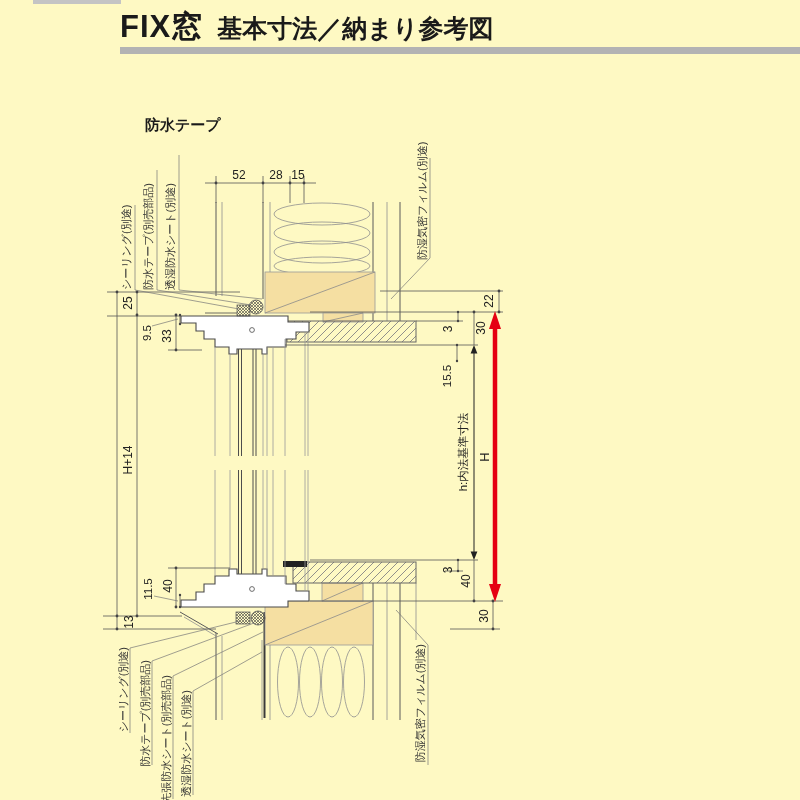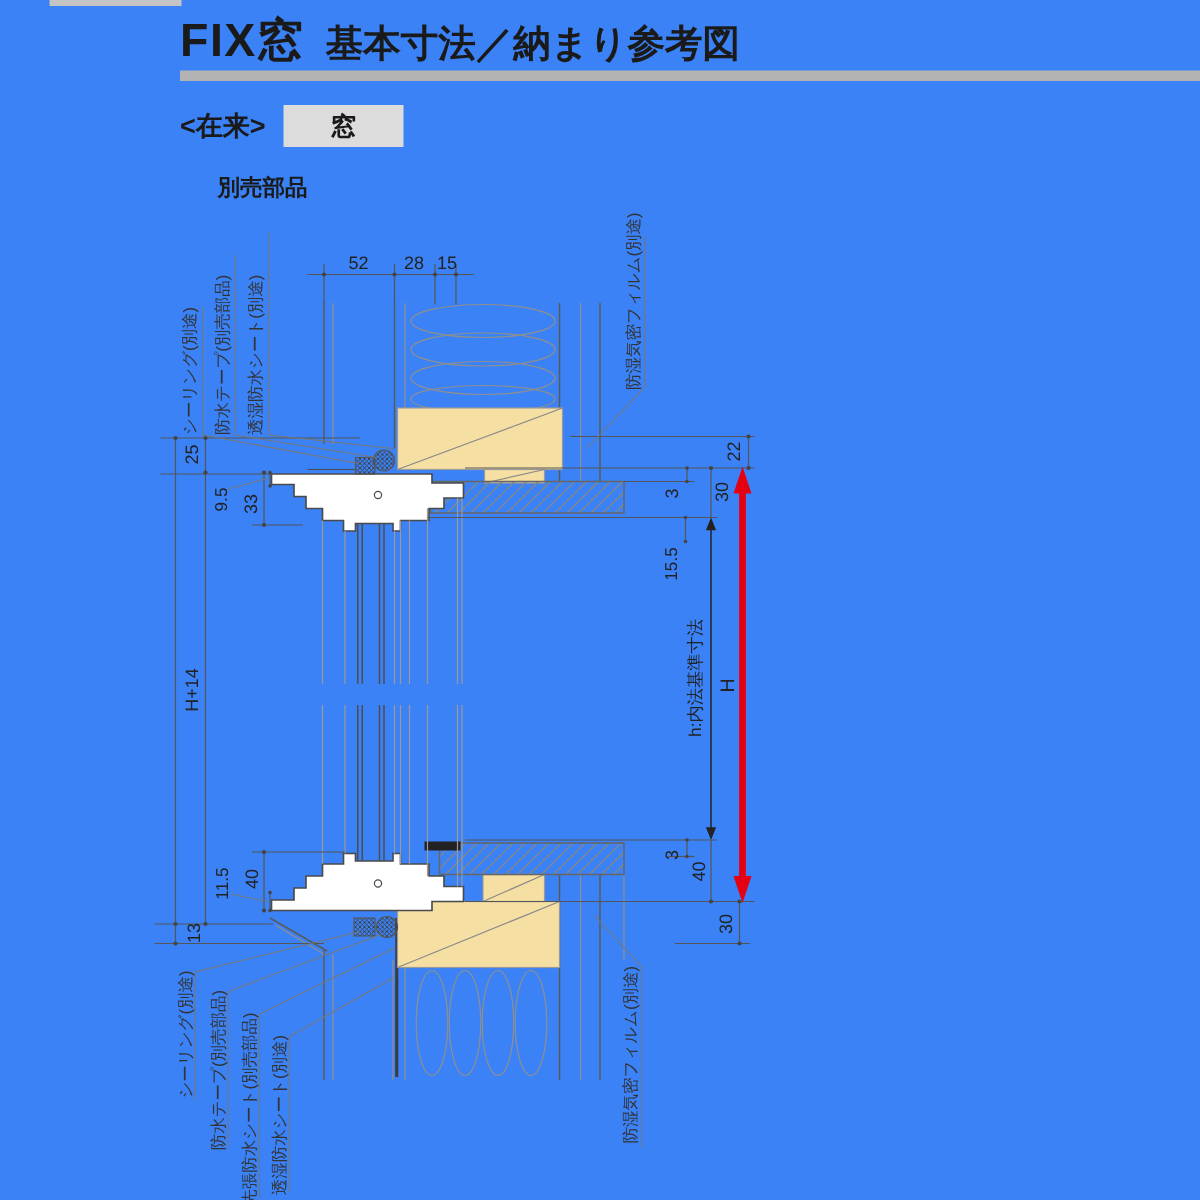--- a/index.html
+++ b/index.html
@@ -1,16 +1,16 @@
 <!DOCTYPE html>
 <html><head>
 <meta charset="utf-8">
 <style>
   html,body{margin:0;padding:0;background:#fff;}
-  .page{position:relative;width:800px;height:800px;background:#3b82f6;overflow:hidden;
+  .page{position:relative;width:800px;height:800px;background:#fef9c3;overflow:hidden;
         font-family:"Liberation Sans","DejaVu Sans",sans-serif;color:#1a1a1a;}
   .abs{position:absolute;}
   .topsliver{left:33px;top:0;width:88px;height:4px;background:#c4c4c4;}
   .titlerow{left:120px;top:6px;display:flex;align-items:baseline;gap:14px;}
   .title-main{font-size:31px;font-weight:800;letter-spacing:1px;}
   .title-sub{font-size:25px;font-weight:800;}
   .titlebar{left:120px;top:47px;width:680px;height:7px;background:#b3b3b3;}
   .methodrow{left:120px;top:70px;display:flex;align-items:center;gap:12px;}
   .method{font-size:18px;font-weight:800;}
   .typebox{width:80px;height:28px;background:#dcdcdc;display:flex;align-items:center;justify-content:center;
@@ -31,26 +31,22 @@
 <div class="page">
 
   <div class="abs topsliver"></div>
 
   <div class="abs titlerow">
     <span class="title-main">FIX窓</span>
     <span class="title-sub">基本寸法／納まり参考図</span>
   </div>
   <div class="abs titlebar"></div>
 
-  <div class="abs methodrow">
-    <span class="method">&lt;在来&gt;</span>
-    <span class="typebox">窓</span>
-  </div>
-
-  <div class="abs viewlbl">別売部品</div>
+
+  <div class="abs viewlbl">防水テープ</div>
 
   <svg class="abs" style="left:0;top:0;" width="800" height="800" viewBox="0 0 800 800">
     <defs>
       <pattern id="hb" width="8" height="8" patternUnits="userSpaceOnUse">
         <path d="M0,8 L8,0" stroke="#858585" stroke-width="0.9"></path>
       </pattern>
       <pattern id="seal" width="3" height="3" patternUnits="userSpaceOnUse">
         <path d="M0,0L3,3 M3,0L0,3" stroke="#3d3d3d" stroke-width="0.6"></path>
       </pattern>
     </defs>

